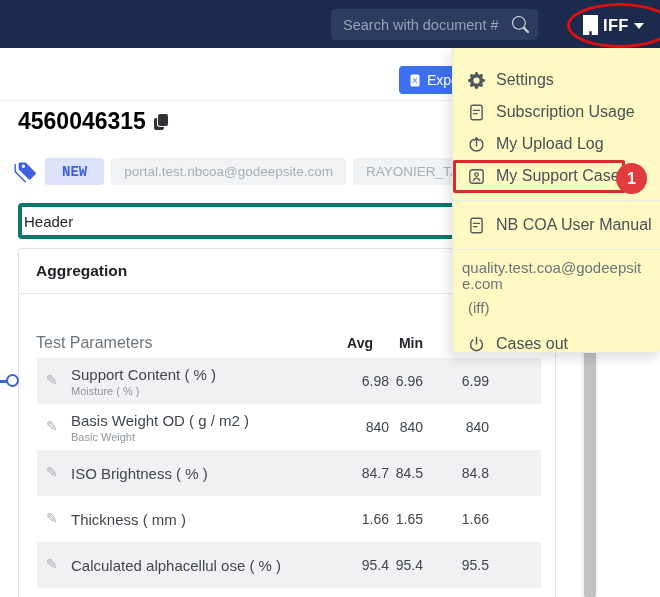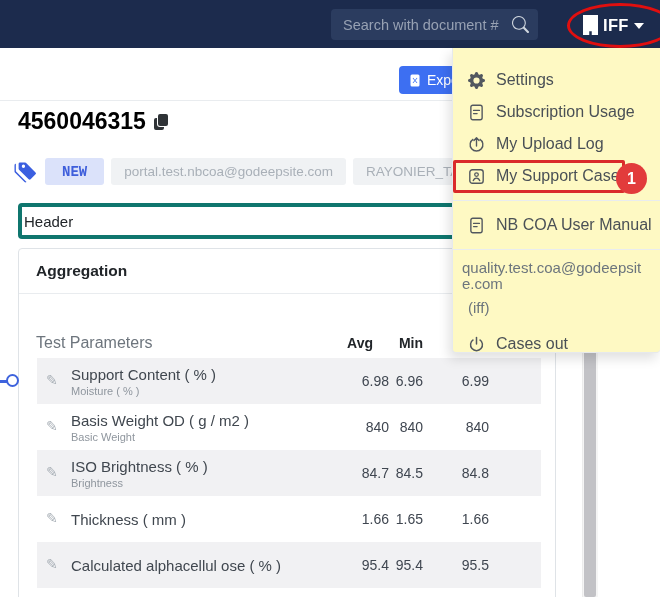--- a/index.html
+++ b/index.html
@@ -147,21 +147,20 @@
         <span class="edit-ico">✎</span>
         <div class="nm">Basis Weight OD ( g / m2 )</div>
         <div class="sub">Basic Weight</div>
         <span class="val v1">840</span>
         <span class="val v2">840</span>
         <span class="val v3">840</span>
       </div>
       <div class="trow">
         <span class="edit-ico">✎</span>
         <div class="nm">ISO Brightness ( % )</div>
-        <div class="sub">Brightness</div>
         <span class="val v1">84.7</span>
         <span class="val v2">84.5</span>
         <span class="val v3">84.8</span>
       </div>
       <div class="trow">
         <span class="edit-ico">✎</span>
         <div class="nm">Thickness ( mm )</div>
 
         <span class="val v1">1.66</span>
         <span class="val v2">1.65</span>

